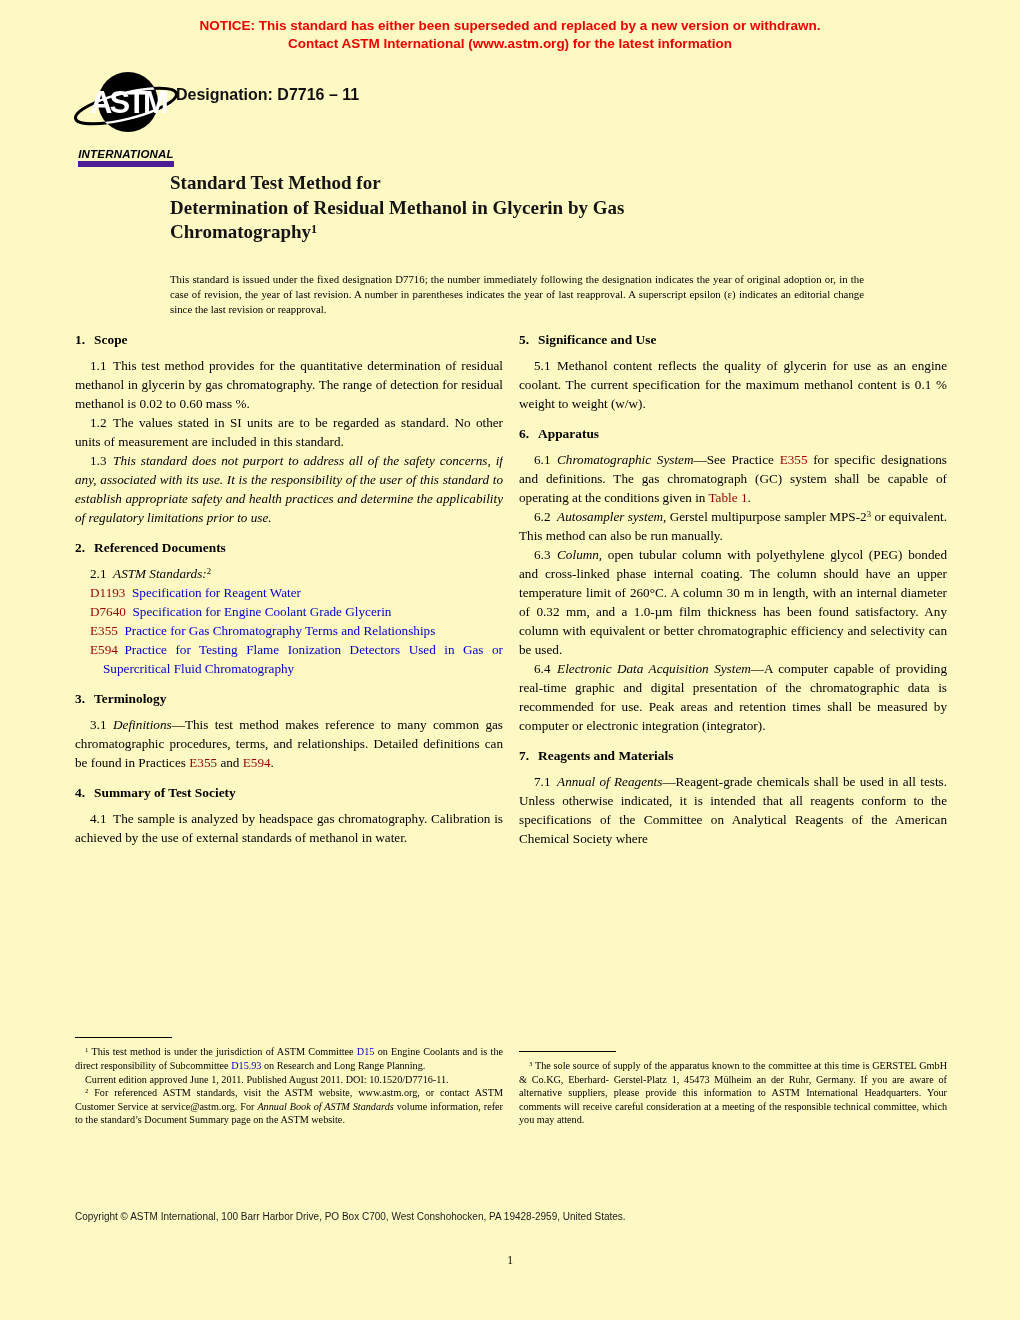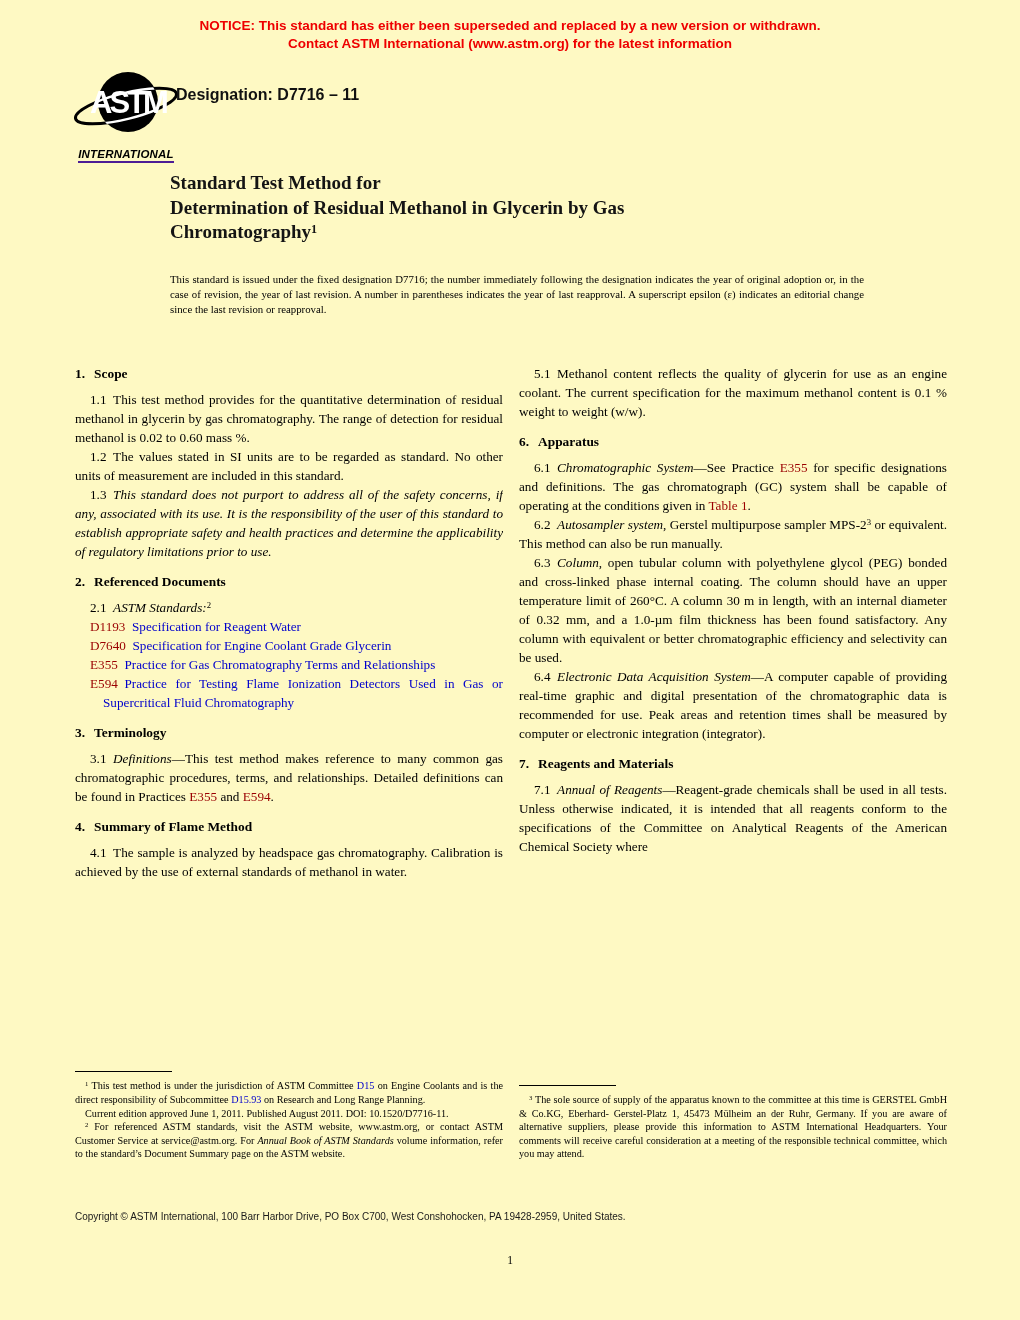--- a/index.html
+++ b/index.html
@@ -8,34 +8,34 @@
 
   
   .notice{position:absolute;top:17px;left:0;right:0;text-align:center;
           font-family:"Liberation Sans",sans-serif;font-weight:700;
           font-size:13.5px;line-height:17.5px;color:#ee0000;}
 
   
   .logo{position:absolute;left:70px;top:68px;width:112px;text-align:center;}
   .logo-sub{display:inline-block;font-family:"Liberation Sans",sans-serif;font-weight:700;
             font-style:italic;font-size:11.5px;letter-spacing:.2px;margin-top:-5px;
-            border-bottom:2px solid #4c1d95;padding-bottom:1px;}
+            border-bottom:6px solid #4c1d95;padding-bottom:1px;}
 
   .designation{position:absolute;left:176px;top:86px;
                font-family:"Liberation Sans",sans-serif;font-weight:700;font-size:16px;color:#111;}
 
   .title{position:absolute;left:170px;top:171px;font-family:Liberation Serif, serif;
          font-weight:700;font-size:19px;line-height:24.5px;color:#141414;}
   .title .tsup{font-size:64%;position:relative;top:-0.45em;}
 
   .issue-note{position:absolute;left:170px;top:261px;width:694px;
               font-size:10.8px;line-height:15px;text-align:justify;}
 
   
-  .columns{position:absolute;left:75px;top:364px;width:872px;height:797px;display:flex;gap:16px;}
+  .columns{position:absolute;left:75px;top:330px;width:872px;height:797px;display:flex;gap:16px;}
   .col{flex:1;display:flex;flex-direction:column;overflow:hidden;font-size:13.2px;line-height:19px;}
   .col p{margin:0;}
   p.h{font-size:13.4px;font-weight:700;margin:11px 0 7px 0;}
   p.h .hnum{margin-right:9px;}
   .col-body p.h:first-child{margin-top:0;}
   p.body-p{text-align:justify;text-indent:15px;}
   p.ref{text-align:justify;padding-left:28px;text-indent:-13px;}
 
   .footnotes{margin-top:auto;}
   .fnrule{width:97px;border-top:1px solid #000;margin:0 0 7px 0;}
@@ -94,34 +94,35 @@
           <p class="body-p"><span>1.2 The values stated in SI units are to be regarded as standard. No other units of measurement are included in this standard.</span></p>
           <p class="body-p"><span>1.3 </span><span class="r-i">This standard does not purport to address all of the safety concerns, if any, associated with its use. It is the responsibility of the user of this standard to establish appropriate safety and health practices and determine the applicability of regulatory limitations prior to use.</span></p>
           <p class="h"><span class="hnum">2.</span><span>Referenced Documents</span></p>
           <p class="body-p"><span>2.1 </span><span class="r-i">ASTM Standards:</span><span class="r-sup">2</span></p>
           <p class="ref"><span class="r-red">D1193</span><span> </span><span class="r-blue">Specification for Reagent Water</span></p>
           <p class="ref"><span class="r-red">D7640</span><span> </span><span class="r-blue">Specification for Engine Coolant Grade Glycerin</span></p>
           <p class="ref"><span class="r-red">E355</span><span> </span><span class="r-blue">Practice for Gas Chromatography Terms and Relationships</span></p>
           <p class="ref"><span class="r-red">E594</span><span> </span><span class="r-blue">Practice for Testing Flame Ionization Detectors Used in Gas or Supercritical Fluid Chromatography</span></p>
           <p class="h"><span class="hnum">3.</span><span>Terminology</span></p>
           <p class="body-p"><span>3.1 </span><span class="r-i">Definitions</span><span>—This test method makes reference to many common gas chromatographic procedures, terms, and relationships. Detailed definitions can be found in Practices </span><span class="r-red">E355</span><span> and </span><span class="r-red">E594</span><span>.</span></p>
-          <p class="h"><span class="hnum">4.</span><span>Summary of Flame Method</span></p>
+          <p class="h"><span class="hnum">4.</span><span>Summary of Test Society</span></p>
           <p class="body-p"><span>4.1 The sample is analyzed by headspace gas chromatography. Calibration is achieved by the use of external standards of methanol in water.</span></p>
         </div>
       <div class="footnotes">
         <div class="fnrule"></div>
         <div>
             <p class="fn-p"><span class="r-sup">1</span><span> This test method is under the jurisdiction of ASTM Committee </span><span class="r-blue">D15</span><span> on Engine Coolants and is the direct responsibility of Subcommittee </span><span class="r-blue">D15.93</span><span> on Research and Long Range Planning.</span></p>
             <p class="fn-p"><span>Current edition approved June 1, 2011. Published August 2011. DOI: 10.1520/D7716-11.</span></p>
             <p class="fn-p"><span class="r-sup">2</span><span> For referenced ASTM standards, visit the ASTM website, www.astm.org, or contact ASTM Customer Service at service@astm.org. For </span><span class="r-i">Annual Book of ASTM Standards</span><span> volume information, refer to the standard’s Document Summary page on the ASTM website.</span></p>
           </div>
       </div>
     </div>
     <div class="col">
       <div class="col-body">
+          <p class="h"><span class="hnum">5.</span><span>Significance and Use</span></p>
           <p class="body-p"><span>5.1 Methanol content reflects the quality of glycerin for use as an engine coolant. The current specification for the maximum methanol content is 0.1 % weight to weight (w/w).</span></p>
           <p class="h"><span class="hnum">6.</span><span>Apparatus</span></p>
           <p class="body-p"><span>6.1 </span><span class="r-i">Chromatographic System</span><span>—See Practice </span><span class="r-red">E355</span><span> for specific designations and definitions. The gas chromatograph (GC) system shall be capable of operating at the conditions given in </span><span class="r-red">Table 1</span><span>.</span></p>
           <p class="body-p"><span>6.2 </span><span class="r-i">Autosampler system</span><span>, Gerstel multipurpose sampler MPS-2</span><span class="r-sup">3</span><span> or equivalent. This method can also be run manually.</span></p>
           <p class="body-p"><span>6.3 </span><span class="r-i">Column</span><span>, open tubular column with polyethylene glycol (PEG) bonded and cross-linked phase internal coating. The column should have an upper temperature limit of 260°C. A column 30 m in length, with an internal diameter of 0.32 mm, and a 1.0-µm film thickness has been found satisfactory. Any column with equivalent or better chromatographic efficiency and selectivity can be used.</span></p>
           <p class="body-p"><span>6.4 </span><span class="r-i">Electronic Data Acquisition System</span><span>—A computer capable of providing real-time graphic and digital presentation of the chromatographic data is recommended for use. Peak areas and retention times shall be measured by computer or electronic integration (integrator).</span></p>
           <p class="h"><span class="hnum">7.</span><span>Reagents and Materials</span></p>
           <p class="body-p"><span>7.1 </span><span class="r-i">Annual of Reagents</span><span>—Reagent-grade chemicals shall be used in all tests. Unless otherwise indicated, it is intended that all reagents conform to the specifications of the Committee on Analytical Reagents of the American Chemical Society where</span></p>
         </div>
       <div class="footnotes">

